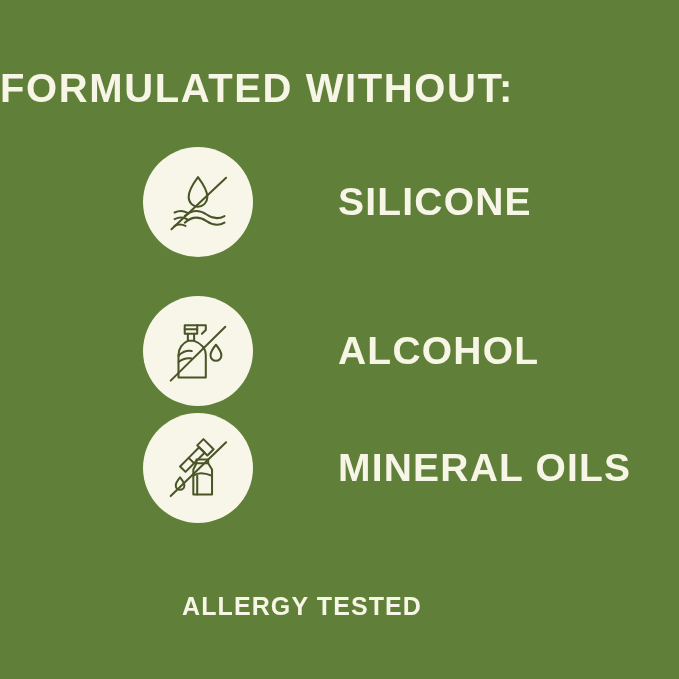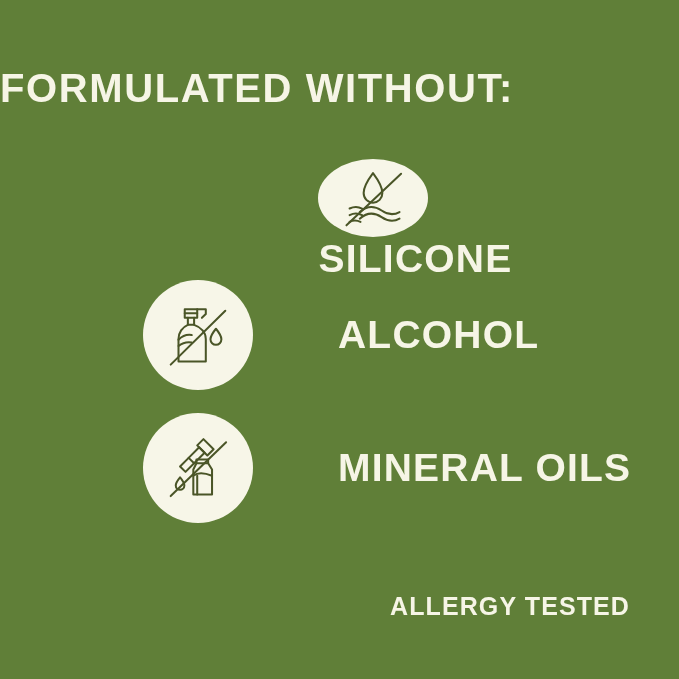--- a/index.html
+++ b/index.html
@@ -34,22 +34,22 @@
   }
   
   .claim-row {
     position: absolute;
     left: 143px;
     width: 460px;
     height: 110px;
     display: flex;
     align-items: center;
   }
-  #row-0 { top: 159px; flex-direction: column; }
-  #row-1 { top: 280px; }
+  #row-0 { top: 147px; }
+  #row-1 { top: 296px; }
   #row-2 { top: 413px; }
 
   .icon-badge {
     width: 110px;
     height: 110px;
     min-width: 110px;
     border-radius: 50%;
     background: #F7F6E8;
     display: flex;
     align-items: center;
@@ -68,28 +68,27 @@
     letter-spacing: 1.2px;
     line-height: 44px;
     white-space: nowrap;
   }
   
   #footer {
     position: absolute;
     left: 0;
     top: 591px;
     width: 604px;
-    text-align: right;
+    text-align: center;
     color: #F6F5E6;
     font-size: 25px;
     font-weight: bold;
     letter-spacing: 1.1px;
     line-height: 30px;
     white-space: nowrap;
-    padding-left: 26px;
   }
 </style>
 </head>
 <body>
 
 <div id="infographic">
 
   <div id="heading">FORMULATED WITHOUT:</div>
 
   <div class="claim-row" id="row-0">

